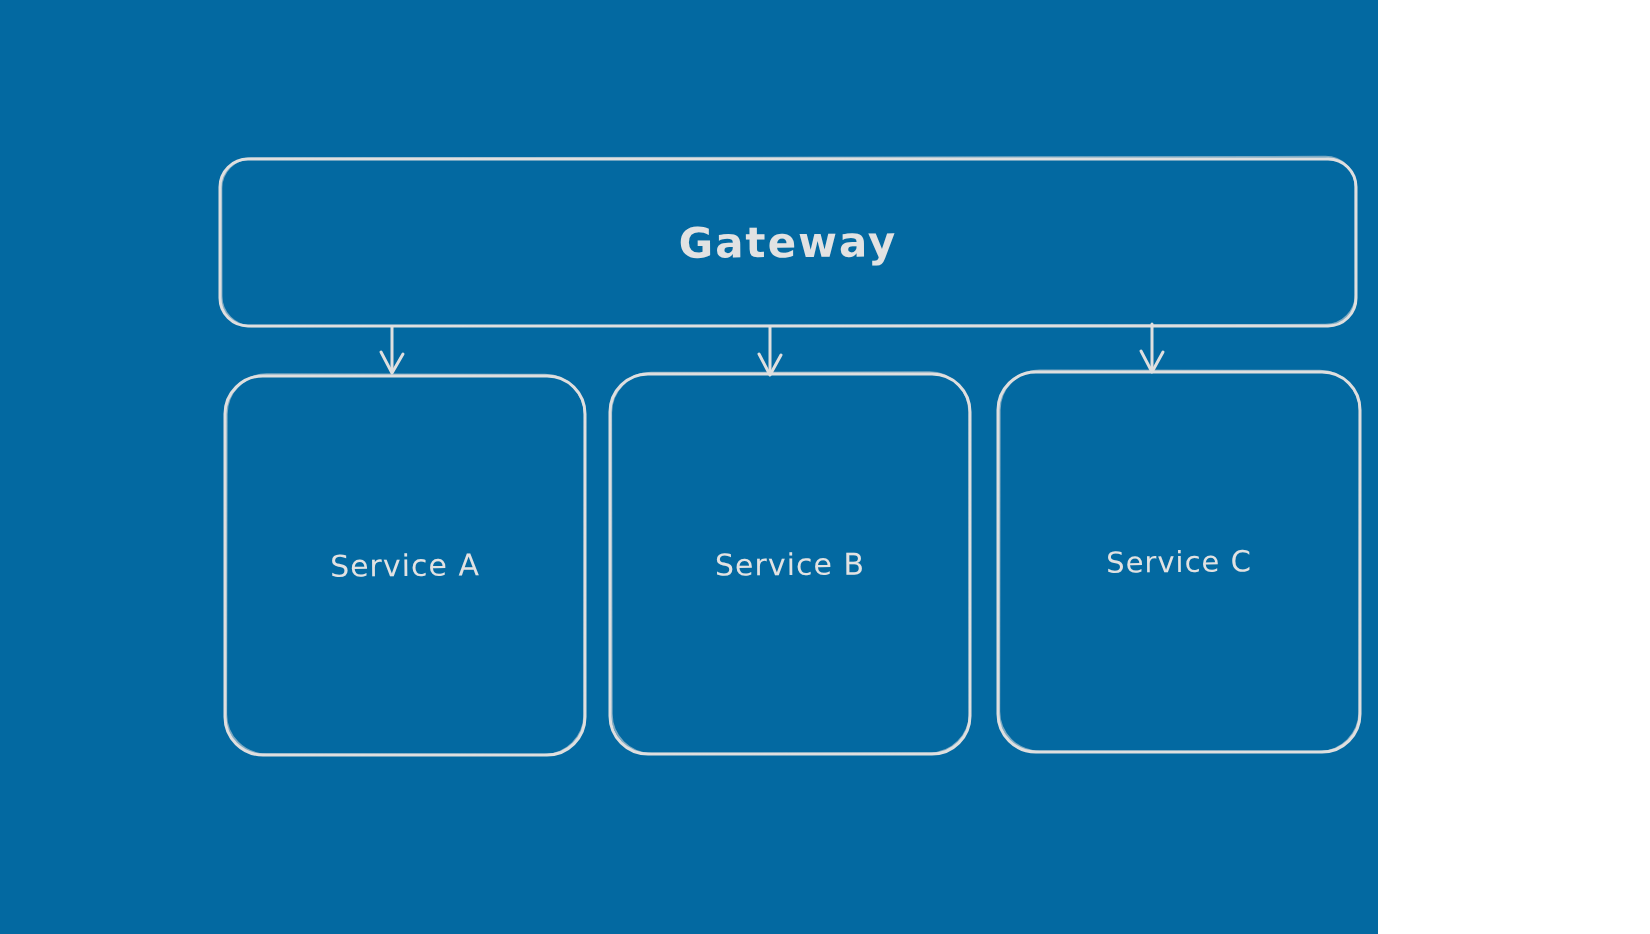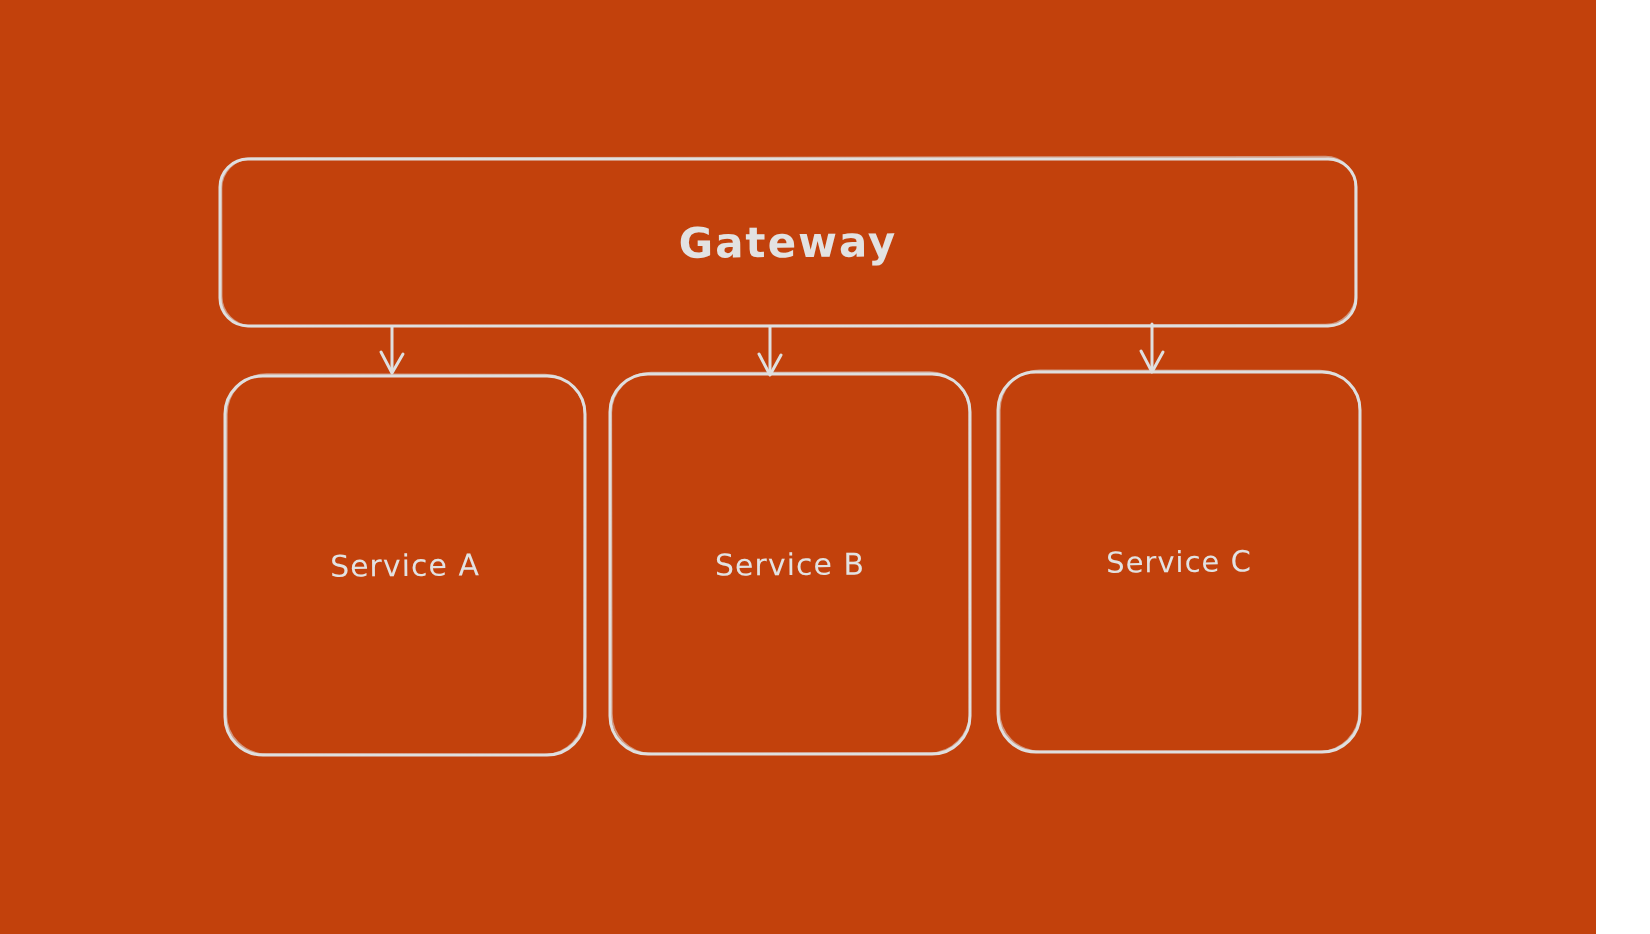--- a/index.html
+++ b/index.html
@@ -7,23 +7,23 @@
     padding: 0;
   }
   body {
     width: 1650px;
     height: 934px;
     overflow: hidden;
     font-family: "DejaVu Sans", sans-serif;
   }
   .canvas {
     position: relative;
-    width: 1596px;
+    width: 1378px;
     height: 934px;
-    background: #c2410c;
+    background: #0369a1;
   }
   .canvas svg {
     position: absolute;
     left: 0;
     top: 0;
   }
   .node-label {
     position: absolute;
     display: flex;
     align-items: center;

